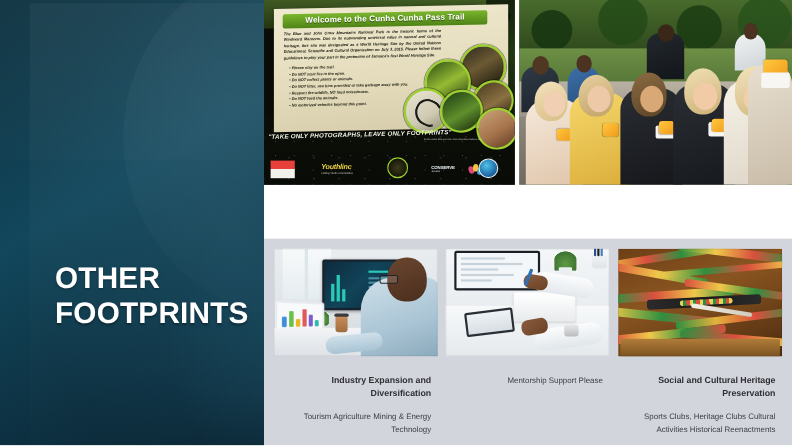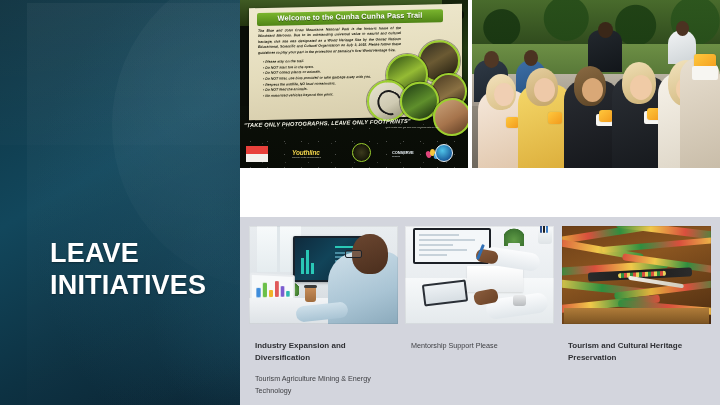--- a/index.html
+++ b/index.html
@@ -315,21 +315,21 @@
 
   .card-photo {
     width: 149px;
     height: 98px;
     overflow: hidden;
     position: relative;
     background: #c9cbd2;
   }
   .card-caption {
     margin-top: 16px;
-    text-align: left;
+    text-align: right;
     padding: 0 6px;
   }
   .card-title {
     font-size: 8px;
     font-weight: bold;
     color: #2f3034;
     line-height: 1.45;
   }
   .card-sub {
     margin-top: 10px;
@@ -390,22 +390,22 @@
 <body>
 
 <div class="slide">
 
   <div class="left-panel">
     <div class="left-panel-inset"></div>
     <div class="left-panel-band"></div>
     <div class="left-panel-arc"></div>
     <div class="left-panel-glow"></div>
     <div class="slide-title">
-      <span class="tl">LEAVE</span>
-      <span class="tl">INITIATIVES</span>
+      <span class="tl">OTHER</span>
+      <span class="tl">FOOTPRINTS</span>
     </div>
   </div>
 
   <div class="top-row">
 
     <div class="sign-photo">
       <div class="sign-bg-top"></div>
       <div class="sign-bg-bottom"></div>
       <div class="sign-bg-dots"></div>
       <div class="sign-foliage">
@@ -610,19 +610,20 @@
           <div class="b-str" style="left:56px;top:46px;width:48px;height:5px;background:repeating-linear-gradient(90deg,#e8d35a 0 3px,#2f8f3f 3px 6px,#d94f3d 6px 9px);transform:rotate(-3deg);"></div>
           <div class="b-str" style="left:-8px;top:58px;width:96px;height:8px;background:linear-gradient(90deg,#f0c84a,#2f8f3f,#d94f3d);transform:rotate(6deg);"></div>
           <div class="b-str" style="left:52px;top:60px;width:110px;height:7px;background:linear-gradient(90deg,#2f8f3f,#e3b23c,#d94f3d,#2f8f3f);transform:rotate(-7deg);"></div>
           <div class="b-str" style="left:66px;top:54px;width:56px;height:4px;background:linear-gradient(90deg,#f2efe6,#cfcabb);transform:rotate(9deg);"></div>
           <div class="b-str" style="left:-6px;top:74px;width:104px;height:8px;background:linear-gradient(90deg,#d94f3d,#f0c84a,#2f8f3f,#d94f3d);transform:rotate(-6deg);"></div>
           <div class="b-str" style="left:56px;top:78px;width:100px;height:7px;background:linear-gradient(90deg,#2f8f3f,#d94f3d,#f0c84a);transform:rotate(5deg);"></div>
           <div class="b-basket"></div>
           <div class="card-photo-border"></div>
         </div>
         <div class="card-caption">
-          <div class="card-title">Tourism and Cultural Heritage Preservation</div>
+          <div class="card-title">Social and Cultural Heritage Preservation</div>
+          <div class="card-sub">Sports Clubs, Heritage Clubs Cultural Activities Historical Reenactments</div>
         </div>
       </div>
 
     </div>
   </div>
 </div>
 
 </body></html>

